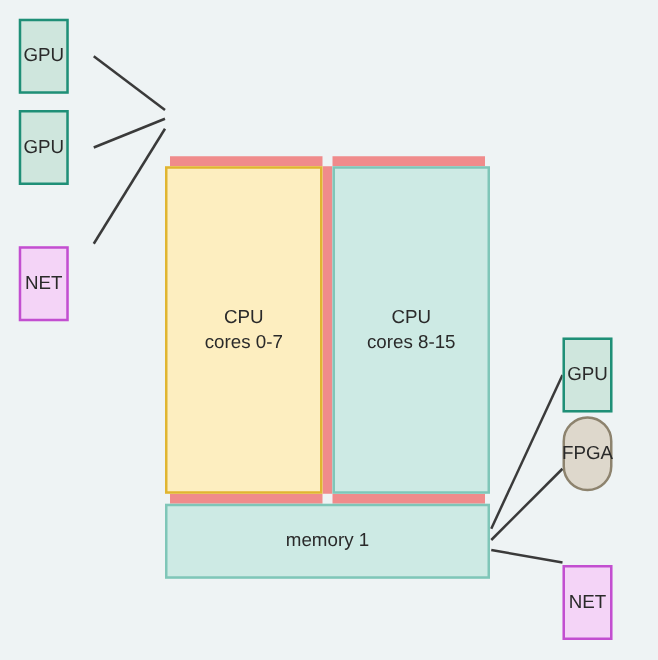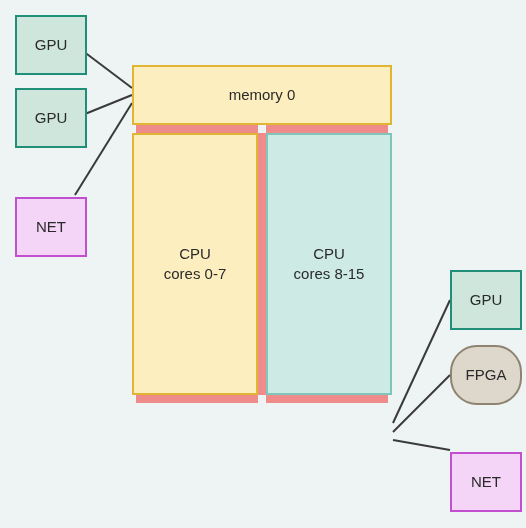--- a/index.html
+++ b/index.html
@@ -22,21 +22,21 @@
     box-sizing: border-box;
     display: flex;
     align-items: center;
     justify-content: center;
     text-align: center;
     line-height: 1.35;
     white-space: pre;
   }
   
   .dev {
-    width: 72px;
+    width: 40px;
     height: 60px;
     border: 2px solid;
   }
   .gpu { background: #cfe6dd; border-color: #1f8f77; }
   .net { background: #f4d4f7; border-color: #c24fd0; margin-top: 32px; }
   .fpga{ background: #ded8cc; border-color: #8d836e; }
 
   
   .mem0 { background: #fdeec0; border: 2px solid #e0b531; }
   .mem1 { background: #cdeae4; border: 2px solid #7fc6b8; }
@@ -75,47 +75,47 @@
     <line x1="450" y1="375" x2="393" y2="432"></line>
     <line x1="450" y1="450" x2="393" y2="440"></line>
   </svg>
 
   <div class="join" style="left:136px; top:125px; width:122px; height:8px;"></div>
   <div class="join" style="left:266px; top:125px; width:122px; height:8px;"></div>
   <div class="join" style="left:136px; top:395px; width:122px; height:8px;"></div>
   <div class="join" style="left:266px; top:395px; width:122px; height:8px;"></div>
   <div class="join" style="left:258px; top:133px; width:8px;  height:262px;"></div>
 
-  <div class="box mem0" style="left:132px; top:65px; width:260px; height:60px;">
-    <span>memory 0</span>
-  </div>
 
   <div class="box cpu0" style="left:132px; top:133px; width:126px; height:262px;">
     <span>CPU
 cores 0-7</span>
   </div>
   <div class="box cpu1" style="left:266px; top:133px; width:126px; height:262px;">
     <span>CPU
 cores 8-15</span>
   </div>
 
+  <div class="box mem1" style="left:132px; top:403px; width:260px; height:60px;">
+    <span>memory 1</span>
+  </div>
 
   <div class="box dev gpu" style="left:15px; top:15px;">
     <span>GPU</span>
   </div>
   <div class="box dev gpu" style="left:15px; top:88px;">
     <span>GPU</span>
   </div>
   <div class="box dev net" style="left:15px; top:165px;">
     <span>NET</span>
   </div>
 
   <div class="box dev gpu" style="left:450px; top:270px;">
     <span>GPU</span>
   </div>
-  <div class="box dev fpga" style="left:450px; top:345px;border-radius:27px;">
+  <div class="box dev fpga" style="left:450px; top:333px;border-radius:27px;">
     <span>FPGA</span>
   </div>
   <div class="box dev net" style="left:450px; top:420px;">
     <span>NET</span>
   </div>
 
 </div>
 
 </body></html>

